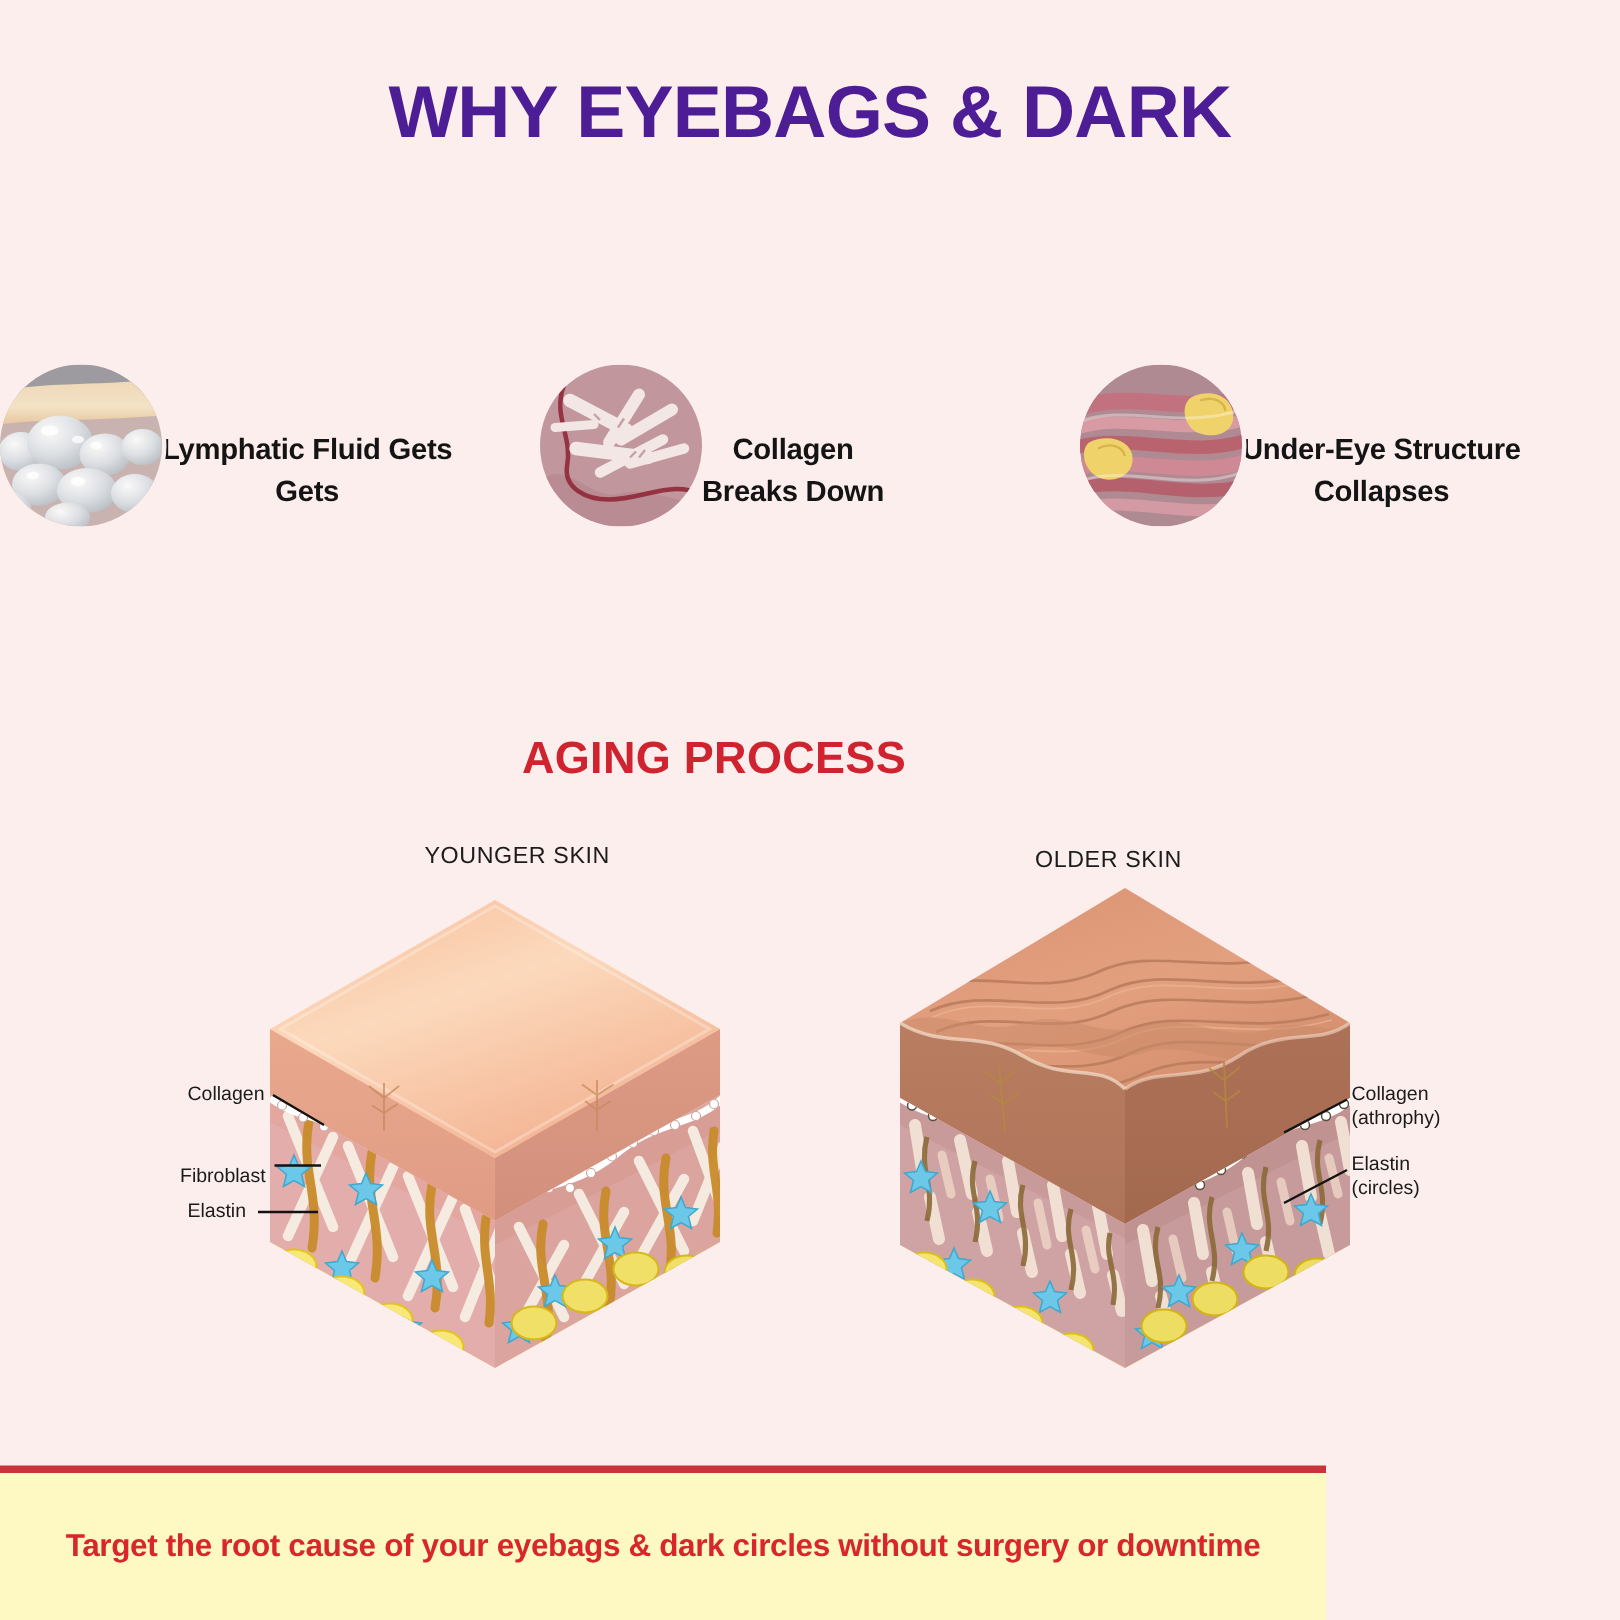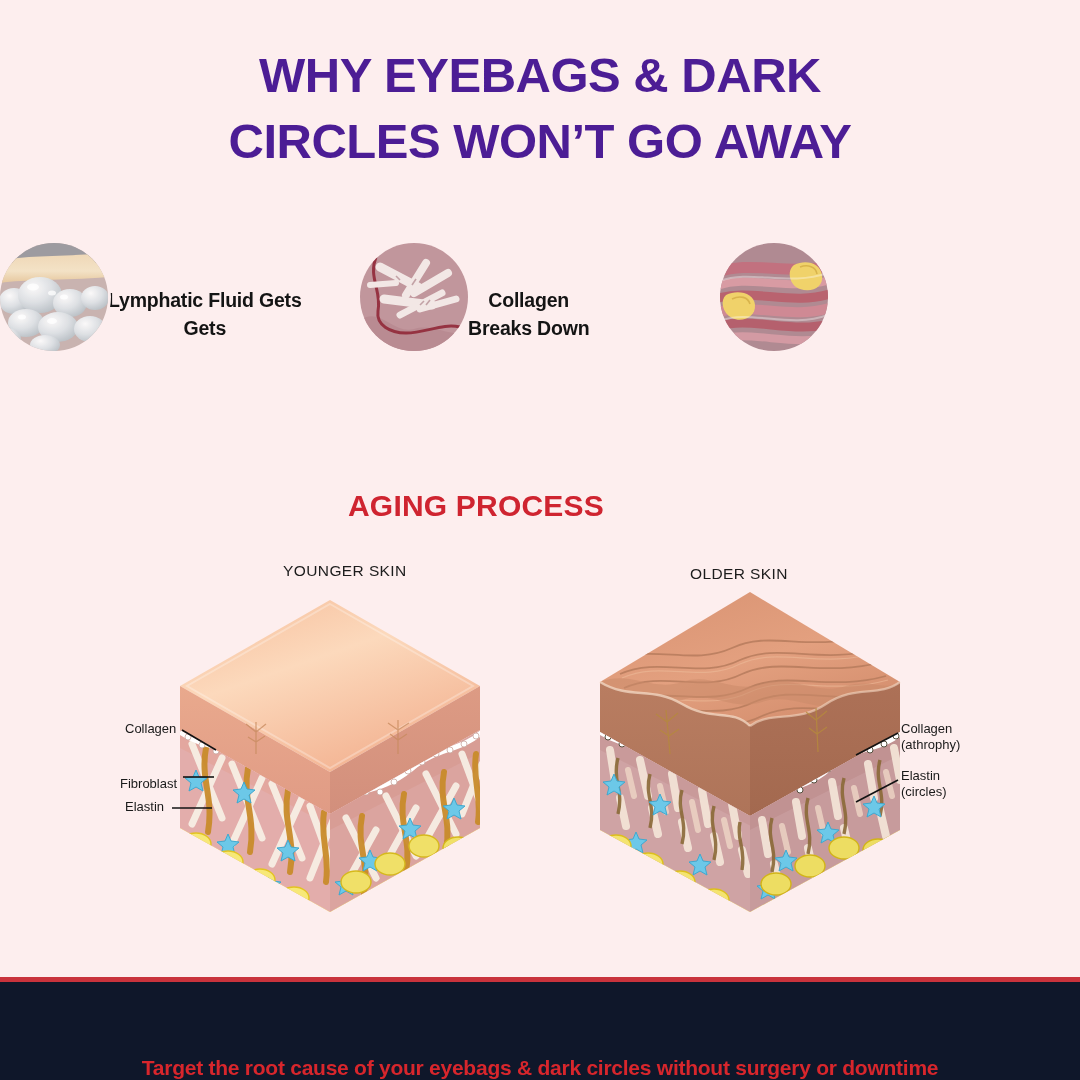--- a/index.html
+++ b/index.html
@@ -92,42 +92,41 @@
   .c-fibroblast-y { left:120px; top:776px; }
   .c-elastin-y    { left:125px; top:799px; }
   .c-collagen-o   { left:901px; top:721px; }
   .c-elastin-o    { left:901px; top:768px; }
 
   .leader { position:absolute; }
 
   
   .banner {
     position:absolute;
-    left:0; bottom:0; width:1080px; height:103px;
-    background:#0f172a;
+    left:0; bottom:0; width:884px; height:103px;
+    background:#fef9c3;
     border-top:5px solid #c9333c;
-    display:flex; align-items:flex-end; justify-content:center;
+    display:flex; align-items:center; justify-content:center;
   }
   .banner-text {
     color:#d8262c;
     font-weight:bold;
     font-size:21px;
     letter-spacing:-0.25px;
     text-align:center;
     white-space:nowrap;
   }
 </style>
 </head>
 <body>
 
 <div class="page">
 
   <div class="title">
     <span class="line">WHY EYEBAGS &amp; DARK</span>
-    <span class="line">CIRCLES WON’T GO AWAY</span>
   </div>
 
   <div class="causes">
 
     <div class="cause">
       <div class="cause-circle">
         <svg width="108" height="108" viewBox="0 0 108 108">
           <defs>
             <radialGradient id="bub1" cx="35%" cy="30%" r="75%">
               <stop offset="0%" stop-color="#ffffff"></stop>
@@ -217,20 +216,24 @@
             <path d="M6,52 C18,46 34,50 35,62 C36,74 22,80 12,75 C2,70 0,57 6,52 Z" fill="#f0d26a"></path>
             <path d="M80,24 C88,21 96,24 97,31" fill="none" stroke="#d9b44c" stroke-width="1.6"></path>
             <path d="M12,56 C20,52 28,54 30,61" fill="none" stroke="#d9b44c" stroke-width="1.6"></path>
           </g>
           <g stroke="#ffffff" stroke-width="2" opacity="0.35" fill="none">
             <path d="M0,38 C30,26 68,44 108,30"></path>
             <path d="M0,78 C30,66 70,86 108,72"></path>
           </g>
         </svg>
       </div>
+      <div class="cause-label">
+        <span>Under-Eye Structure</span><br>
+        <span>Collapses</span>
+      </div>
     </div>
 
   </div>
 
   <div class="aging-heading">AGING PROCESS</div>
 
   <div class="diagrams">
 
     <div class="skin-caption cap-young">YOUNGER SKIN</div>
     <div class="skin-caption cap-old">OLDER SKIN</div>

